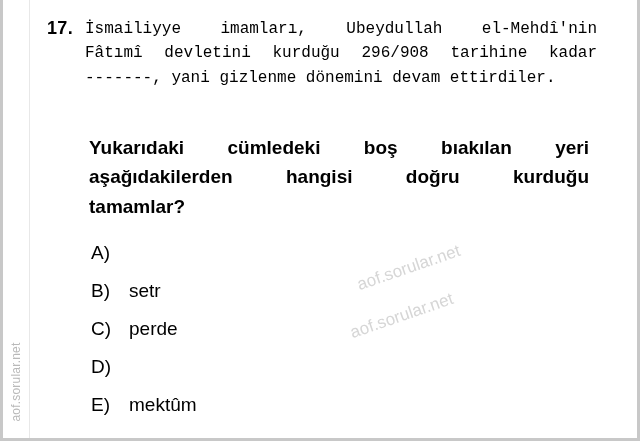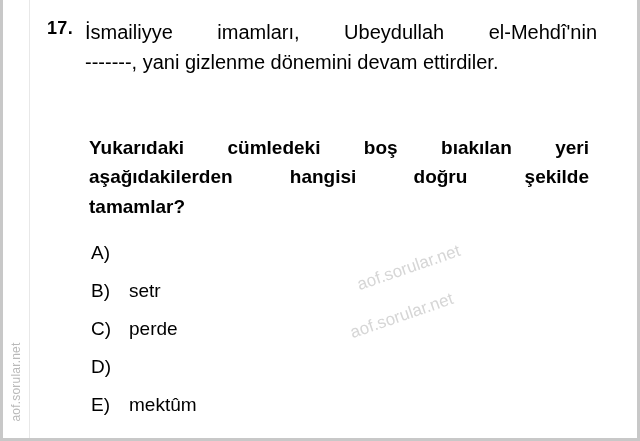--- a/index.html
+++ b/index.html
@@ -74,24 +74,25 @@
     text-align: right;
     font-size: 18px;
     font-weight: bold;
     letter-spacing: 0.3px;
   }
   .stem {
     position: absolute;
     left: 56px;
     top: 17px;
     width: 512px;
-    font-size: 20px;
+    font-size: 16px;
     line-height: 1.52;
     text-align: justify;
     text-align-last: left;
+    font-family: Liberation Mono, monospace;
   }
   .stem .line {
     display: block;
     text-align: justify;
     text-align-last: justify;
     white-space: nowrap;
   }
   .stem .line.last {
     text-align-last: left;
   }
@@ -141,26 +142,27 @@
   <div class="left-strip"></div>
 
   <div class="side-watermark">aof.sorular.net</div>
 
   <div class="content">
 
     <div class="qnum">17.</div>
 
     <div class="stem">
       <span class="line">İsmailiyye imamları, Ubeydullah el-Mehdî'nin</span>
+      <span class="line">Fâtımî devletini kurduğu 296/908 tarihine kadar</span>
       <span class="line last">-------, yani gizlenme dönemini devam ettirdiler.</span>
     </div>
 
     <div class="prompt">
       <span class="line">Yukarıdaki cümledeki boş bıakılan yeri</span>
-      <span class="line">aşağıdakilerden hangisi doğru şekilde</span>
+      <span class="line">aşağıdakilerden hangisi doğru kurduğu</span>
       <span class="line last">tamamlar?</span>
     </div>
 
     <div class="options">
       <div class="option">
         <span class="opt-letter">A)</span>
       </div>
       <div class="option">
         <span class="opt-letter">B)</span>
         <span class="opt-text">setr</span>

